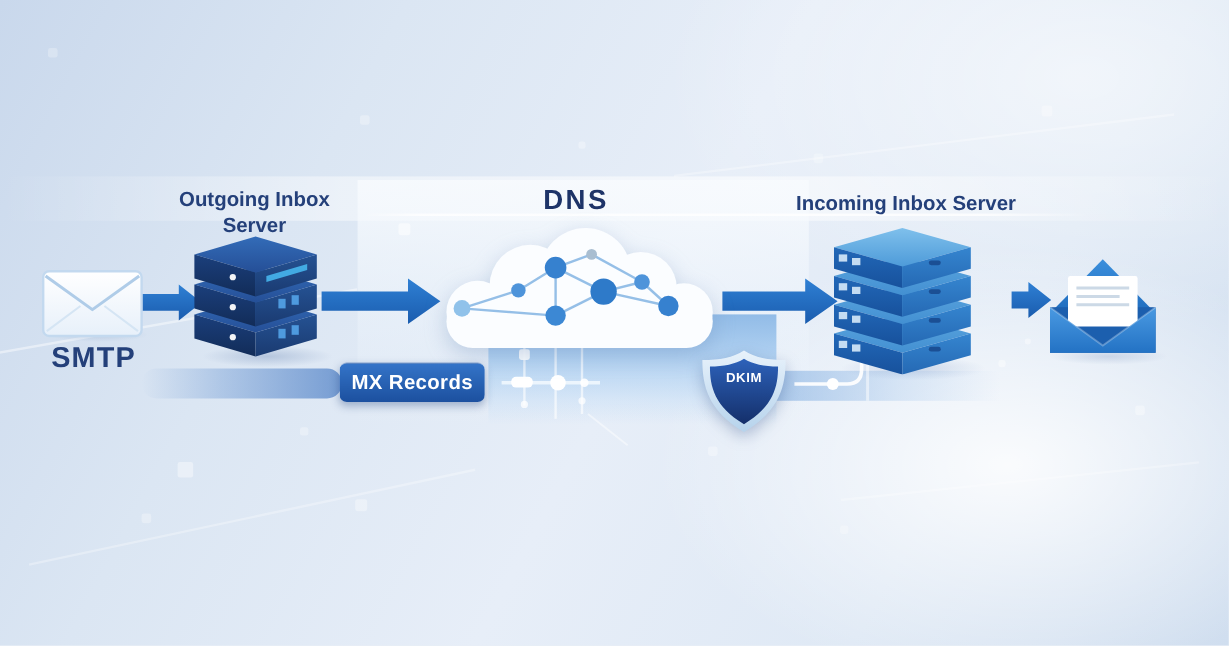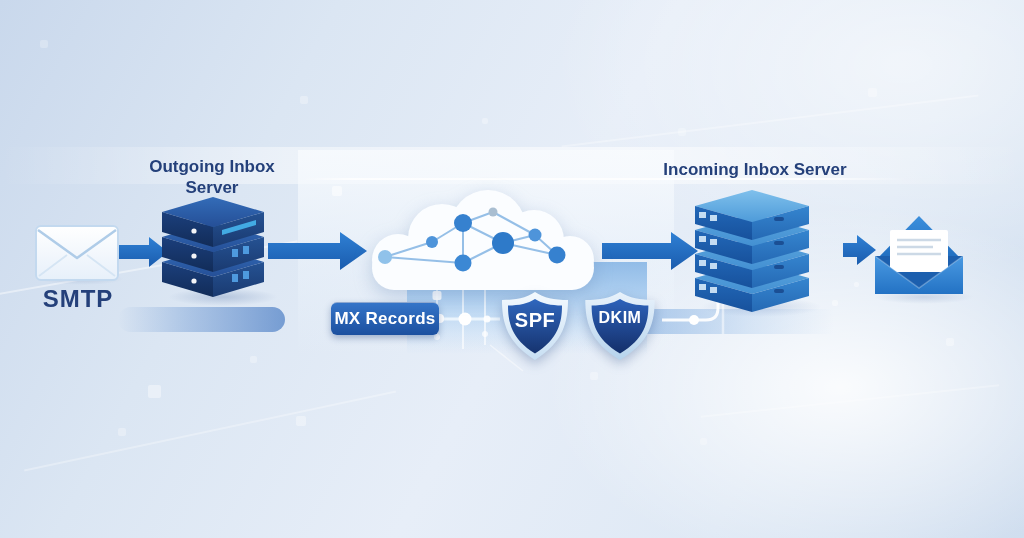--- a/index.html
+++ b/index.html
@@ -26,24 +26,24 @@
   .beam-right{left:644px;top:309px;width:190px;height:25px;z-index:2;
     background:linear-gradient(to right,rgba(128,173,224,.6),rgba(148,188,233,.28) 55%,rgba(160,195,235,0));}
   .shadow{z-index:2;border-radius:50%;}
   .deco{background:#fff;border-radius:2px;z-index:1;}
   .streak{background:#fff;z-index:1;}
   .connections{left:0;top:0;z-index:3;}
   .node{z-index:5;}
   .cloud-wrap{z-index:4;filter:drop-shadow(0 6px 9px rgba(100,135,180,.32));}
   .lbl{z-index:6;font-weight:700;color:#24407a;text-align:center;}
   .nowrap{white-space:nowrap;}
-  .badge{left:283px;top:302px;width:108px;height:32px;z-index:5;
+  .badge{left:283px;top:302px;width:121px;height:32px;z-index:5;
     background:linear-gradient(180deg,#3474c8,#1c509f);border-radius:6px;
     border-top:1px solid rgba(255,255,255,.5);box-shadow:0 3px 7px rgba(25,60,120,.35);
-    display:flex;align-items:center;justify-content:center;margin-left:48px;}
+    display:flex;align-items:center;justify-content:center;}
   .badge span{position:static;color:#fff;font-weight:700;font-size:17px;letter-spacing:.3px;}
   .shield{z-index:5;filter:drop-shadow(0 4px 6px rgba(55,85,140,.35));}
   .shield .txt{left:0;top:26%;width:100%;text-align:center;color:#fff;font-weight:700;letter-spacing:.5px;}
 </style>
 </head>
 <body>
 
 <div class="canvas">
 
   <div class="band"></div>
@@ -179,20 +179,21 @@
       <circle cx="29" cy="73" r="7" fill="#90c2ea"></circle>
       <circle cx="76" cy="58" r="6" fill="#4e94da"></circle>
       <circle cx="107" cy="39" r="9" fill="#3681cf"></circle>
       <circle cx="107" cy="79" r="8.5" fill="#3c88d4"></circle>
       <circle cx="147" cy="59" r="11" fill="#2e7ac9"></circle>
       <circle cx="179" cy="51" r="6.5" fill="#4e94da"></circle>
       <circle cx="201" cy="71" r="8.5" fill="#3681cf"></circle>
       <circle cx="137" cy="28" r="4.5" fill="#a9bed1"></circle>
     </g>
   </svg>
+  <div class="lbl nowrap" style="left:420px;top:153px;width:120px;font-size:23px;letter-spacing:2px;color:#1e3468;">DNS</div>
 
   <svg class="node" style="left:690px;top:186px;" width="124" height="126" viewBox="0 0 124 126">
     <defs>
       <linearGradient id="iL" x1="0" y1="0" x2="0" y2="1">
           <stop offset="0" stop-color="#2268b8"></stop>
           <stop offset="1" stop-color="#17519c"></stop>
         </linearGradient>
       <linearGradient id="iR" x1="0" y1="0" x2="0" y2="1">
           <stop offset="0" stop-color="#3585cf"></stop>
           <stop offset="1" stop-color="#2569b4"></stop>
@@ -255,49 +256,32 @@
       <path d="M31,34 H75 M31,41 H67 M31,48 H75" stroke="#ccd9e6" stroke-width="2.5" fill="none"></path>
     </g>
     <polygon points="9,50 53,82 97,50 97,88 9,88" fill="url(#rF)"></polygon>
     <path d="M9,50 L53,82 L97,50" stroke="rgba(255,255,255,.28)" stroke-width="1.5" fill="none"></path>
   </svg>
 
   <div class="badge">
     <span>MX Records</span>
   </div>
 
-  <div class="shield" style="left:496px;top:290px;width:78px;height:72px;">
-    <svg width="78" height="72" viewBox="0 0 78 72" style="left:0;top:0;">
-      <defs>
-        <linearGradient id="shG1" x1="0" y1="0" x2="0" y2="1">
-            <stop offset="0" stop-color="#3067be"></stop>
-            <stop offset="1" stop-color="#16336f"></stop>
-          </linearGradient>
-        <linearGradient id="shB1" x1="0" y1="0" x2="0" y2="1">
-            <stop offset="0" stop-color="#f3f9fe"></stop>
-            <stop offset="1" stop-color="#c8dff3"></stop>
-          </linearGradient>
-      </defs>
-      <path d="M39,2 C48,8 58,10 72,10 C72,31 68,52 39,70 C10,52 6,31 6,10 C20,10 30,8 39,2 Z" fill="url(#shB1)"></path>
-      <path d="M39,9 C46,13.5 55,15.5 66,15.5 C66,32 62.5,49 39,63.5 C15.5,49 12,32 12,15.5 C23,15.5 32,13.5 39,9 Z" fill="url(#shG1)"></path>
-    </svg>
-    <span class="txt" style="font-size:20px;">SPF</span>
-  </div>
 
   <div class="shield" style="left:579px;top:290px;width:82px;height:72px;">
     <svg width="82" height="72" viewBox="0 0 78 72" preserveAspectRatio="none" style="left:0;top:0;">
       <defs>
         <linearGradient id="shG2" x1="0" y1="0" x2="0" y2="1">
             <stop offset="0" stop-color="#2d62ba"></stop>
             <stop offset="1" stop-color="#142f6a"></stop>
           </linearGradient>
         <linearGradient id="shB2" x1="0" y1="0" x2="0" y2="1">
             <stop offset="0" stop-color="#e8f2fb"></stop>
             <stop offset="1" stop-color="#b6d3ec"></stop>
           </linearGradient>
       </defs>
       <path d="M39,2 C48,8 58,10 72,10 C72,31 68,52 39,70 C10,52 6,31 6,10 C20,10 30,8 39,2 Z" fill="url(#shB2)"></path>
       <path d="M39,9 C46,13.5 55,15.5 66,15.5 C66,32 62.5,49 39,63.5 C15.5,49 12,32 12,15.5 C23,15.5 32,13.5 39,9 Z" fill="url(#shG2)"></path>
     </svg>
-    <span class="txt" style="font-size:16px;">DKIM</span>
+    <span class="txt" style="font-size:11px;">DKIM</span>
   </div>
 
 </div>
 
 </body></html>

